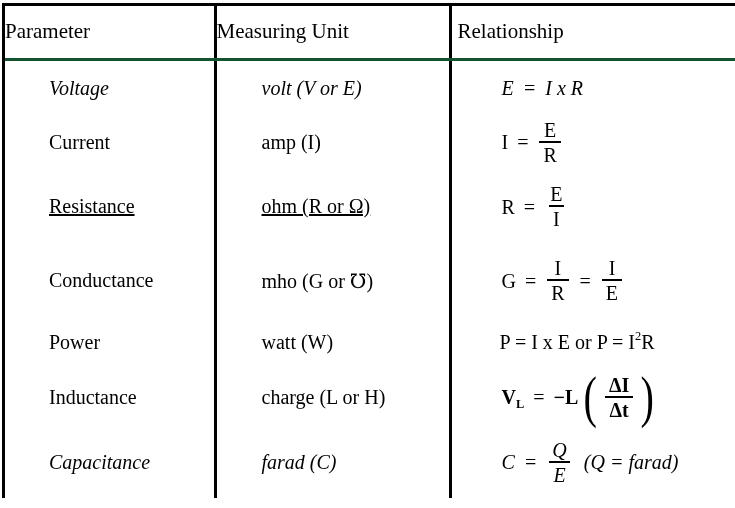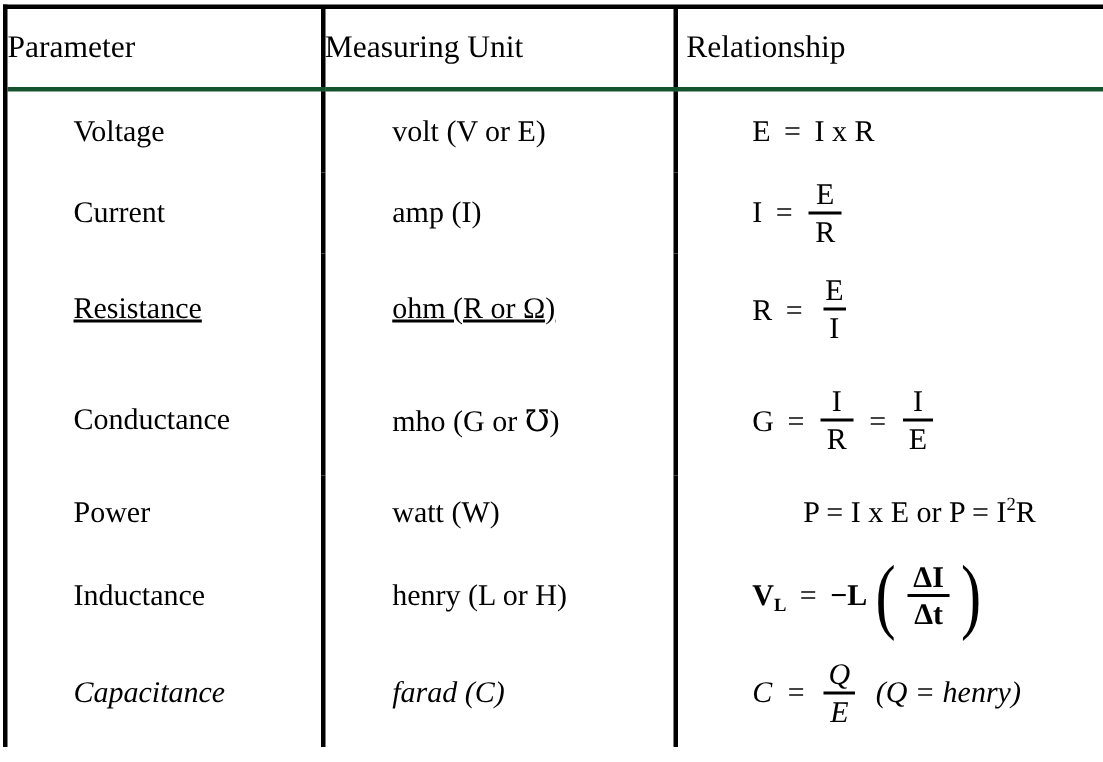--- a/index.html
+++ b/index.html
@@ -53,21 +53,21 @@
     font-size: 20px;
     white-space: nowrap;
   }
   tbody td.cell-rel { border-right: none; }
 
   td.cell-param { padding-left: 44px; }
   td.cell-unit  { padding-left: 45px; }
   td.cell-rel   { padding-left: 48px; }
 
   
-  tr.r-voltage      td { height: 52px; }
+  tr.r-voltage      td { height: 52px; font-style: italic; }
   tr.r-current      td { height: 52px; }
   tr.r-resistance   td { height: 73px; text-decoration: underline; }
   tr.r-conductance  td { height: 71px; }
   tr.r-power        td { height: 49px; }
   tr.r-inductance   td { height: 56px; }
   tr.r-capacitance  td { height: 70px; font-style: italic; }
 
   
   .f {
     display: inline-flex;
@@ -113,21 +113,21 @@
     letter-spacing: 0;
   }
   sup.sp2 {
     font-size: 0.62em;
     vertical-align: baseline;
     position: relative;
     top: -0.46em;
   }
 
   .bold { font-weight: bold; }
-  .nowrap { white-space: nowrap; margin-left: 36px; }
+  .nowrap { white-space: nowrap; }
 </style>
 </head>
 <body>
 
 <div class="table-wrap">
   <table class="ohm-table">
     <colgroup>
       <col class="c-param">
       <col class="c-unit">
       <col class="c-rel">
@@ -210,21 +210,21 @@
           <span class="f">
             <span class="nowrap">P = I x E or P = I</span>
               <sup class="sp2">2</sup>
               <span>R</span>
           </span>
         </td>
       </tr>
 
       <tr class="r-inductance">
         <td class="cell-param">Inductance</td>
-        <td class="cell-unit">henry (L or H)</td>
+        <td class="cell-unit">charge (L or H)</td>
         <td class="cell-rel">
           <span class="f">
             <span class="tok bold"><span>V</span><sub class="sb">L</sub></span>
             <span class="tok eq">=</span>
             <span class="tok bold">−L</span>
             <span class="paren-big">(</span>
             <span class="frac bold">
               <span class="num">ΔI</span>
               <span class="den">Δt</span>
             </span>
@@ -238,20 +238,20 @@
         <td class="cell-unit">farad (C)</td>
         <td class="cell-rel">
           <span class="f">
             <span class="tok">C</span>
             <span class="tok eq">=</span>
             <span class="frac">
               <span class="num">Q</span>
               <span class="den">E</span>
             </span>
             <span class="sp"></span>
-            <span class="tok">(Q  =  henry)</span>
+            <span class="tok">(Q  =  farad)</span>
           </span>
         </td>
       </tr>
 
     </tbody>
   </table>
 </div>
 
 </body></html>

